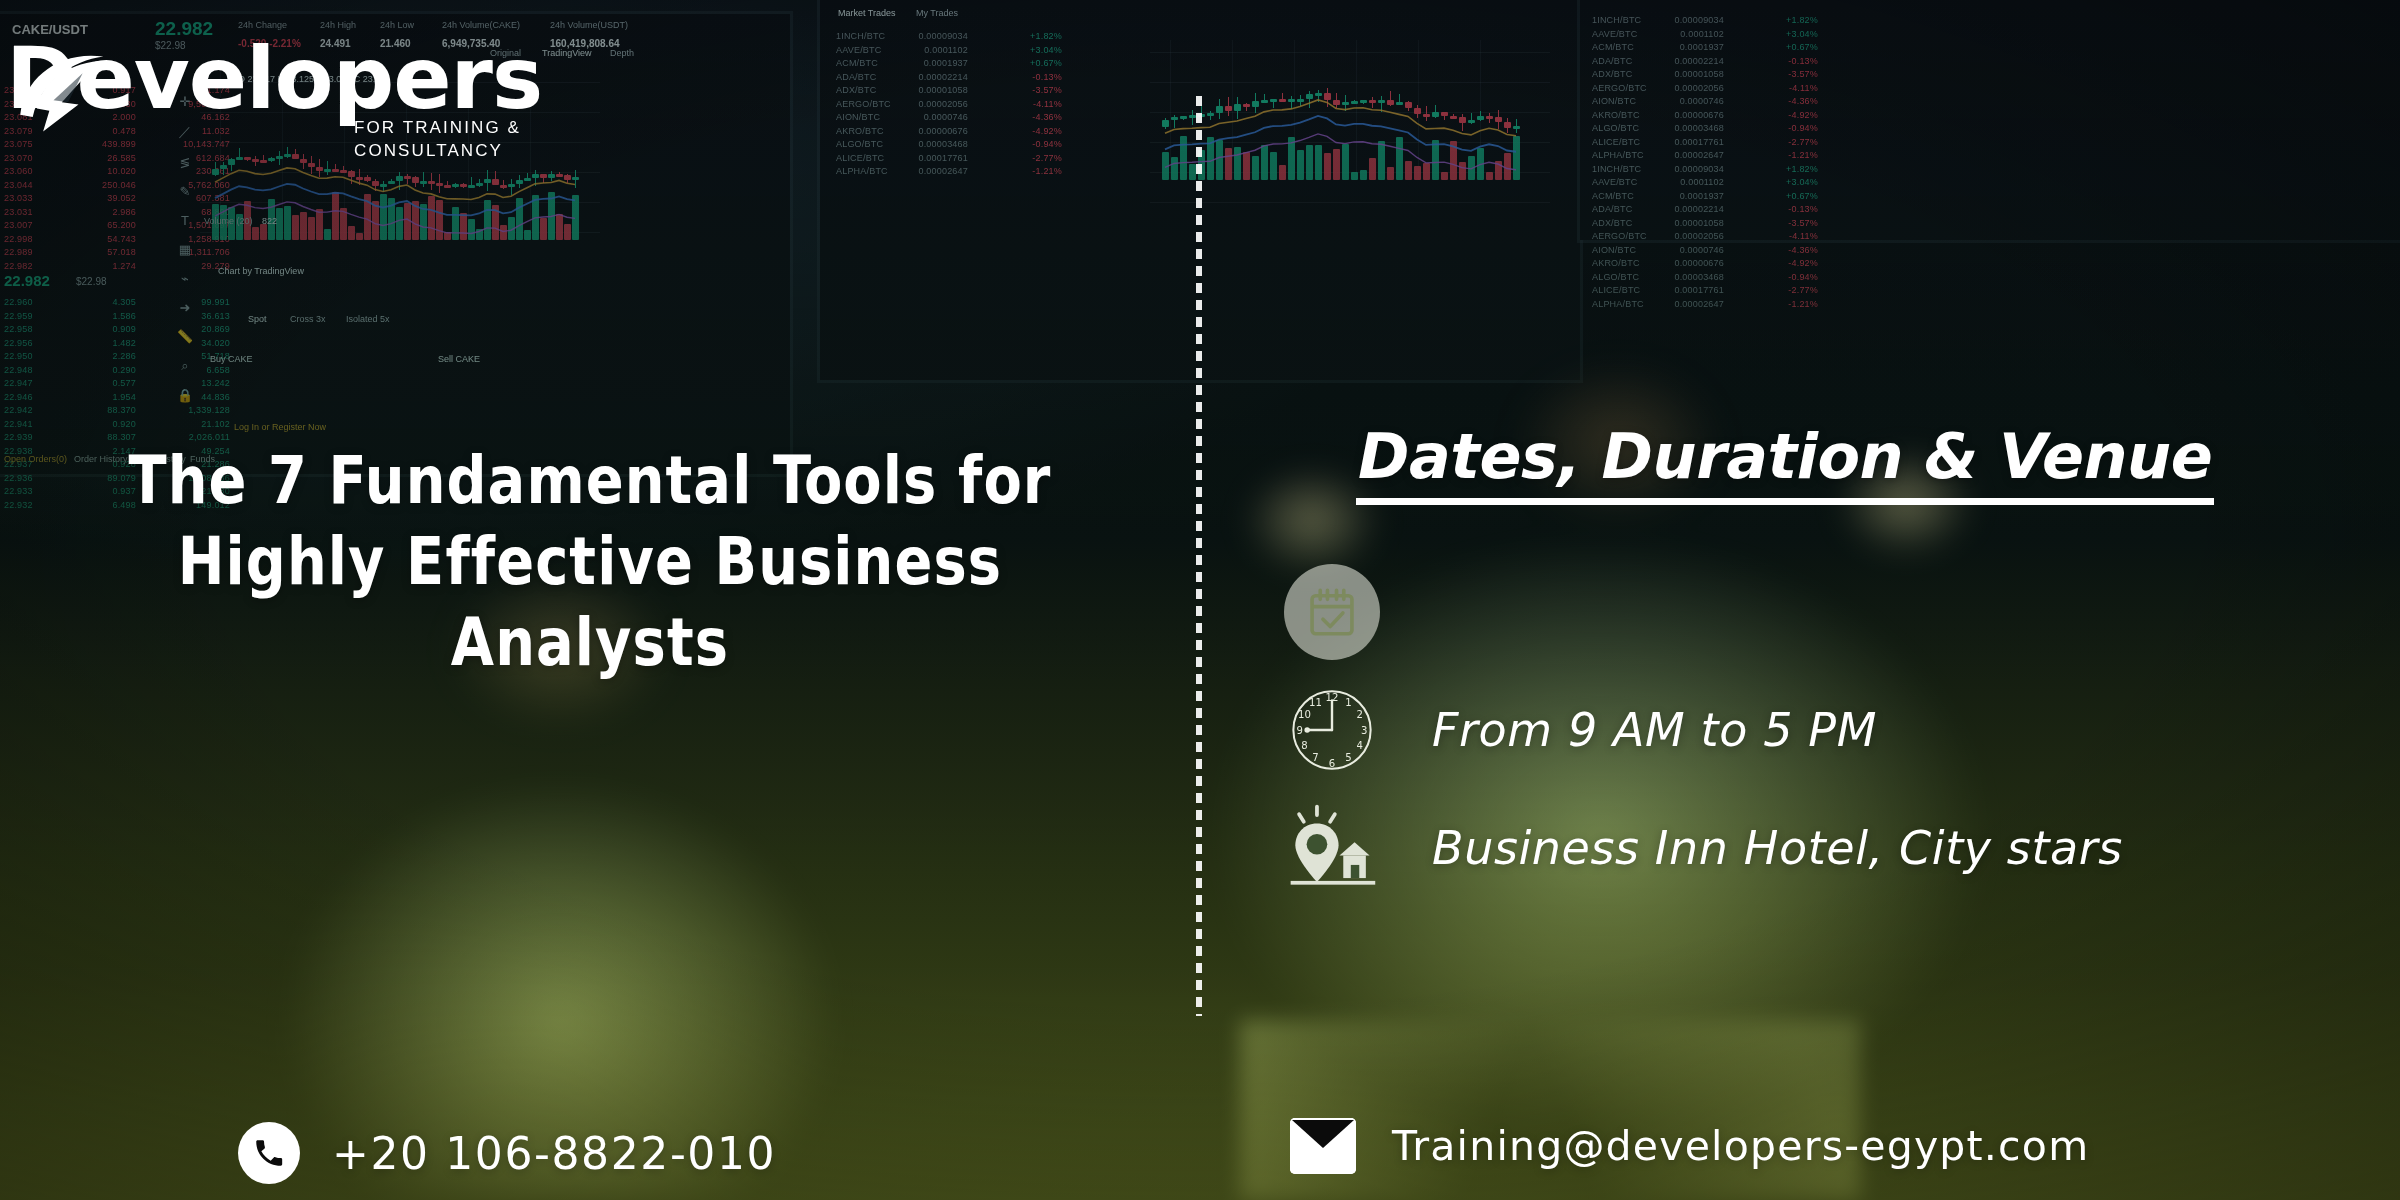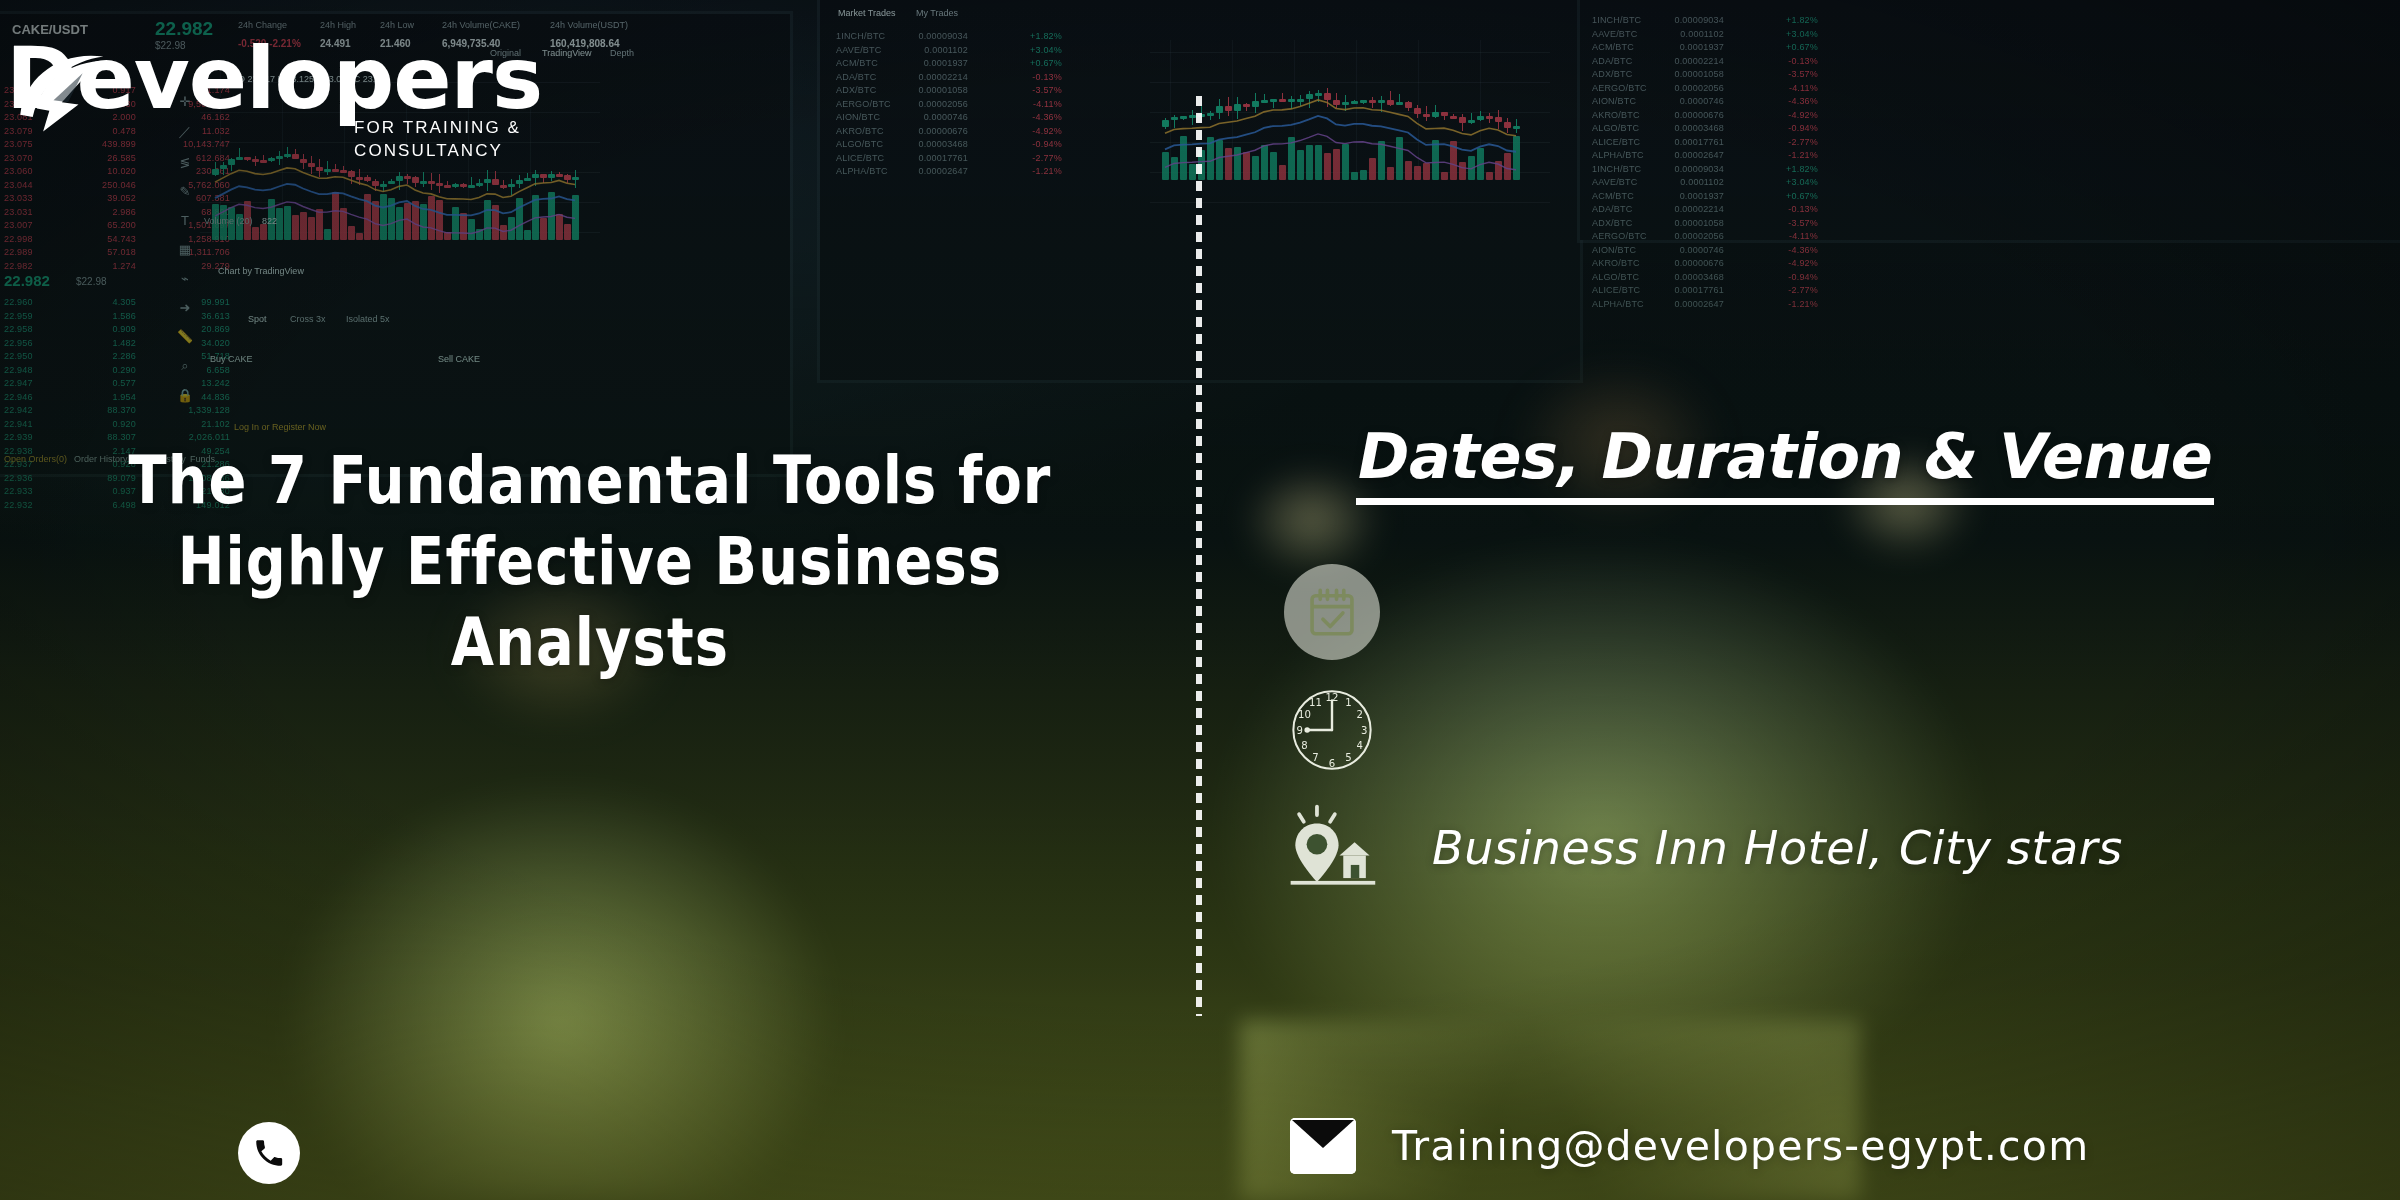--- a/index.html
+++ b/index.html
@@ -1135,20 +1135,21 @@
                   <text x="20" y="71">8</text>
                 <text x="15" y="54">9</text>
                   <text x="20" y="37">10</text>
                   <text x="32" y="24">11</text>
               </g>
               <line x1="50" y1="50" x2="50" y2="18" stroke="#e8ecdf" stroke-width="2.6" stroke-linecap="round"></line>
               <line x1="50" y1="50" x2="22" y2="50" stroke="#e8ecdf" stroke-width="2.6" stroke-linecap="round"></line>
               <circle cx="23" cy="50" r="3" fill="#e8ecdf"></circle>
             </svg>
           </div>
+          <div class="info-text">From 9 AM to 5 PM</div>
         </div>
 
         <div class="info-row">
           <div class="info-icon">
             <svg viewBox="0 0 100 100" width="94" height="94">
               <g stroke="#dfe3d6" stroke-width="4" stroke-linecap="round">
                 <line x1="34" y1="6" x2="34" y2="15"></line>
                 <line x1="15" y1="14" x2="20" y2="22"></line>
                 <line x1="53" y1="14" x2="48" y2="22"></line>
               </g>
@@ -1165,20 +1166,21 @@
 
       </div>
     </div>
 
     <div class="footer-left">
       <span class="circle-icon">
         <svg viewBox="0 0 24 24" width="34" height="34" fill="#0b0b0b">
           <path d="M6.6 10.8c1.4 2.8 3.8 5.1 6.6 6.6l2.2-2.2c.3-.3.7-.4 1.1-.2 1.2.4 2.5.6 3.8.6.6 0 1 .4 1 1V20c0 .6-.4 1-1 1C10.6 21 3 13.4 3 4c0-.6.4-1 1-1h3.5c.6 0 1 .4 1 1 0 1.3.2 2.6.6 3.8.1.4 0 .8-.2 1.1l-2.3 1.9z"></path>
         </svg>
       </span>
+      <span class="contact-text">+20 106-8822-010</span>
     </div>
 
     <div class="footer-right">
       <span class="sq-icon">
         <svg viewBox="0 0 66 56" width="66" height="56">
           <rect x="0" y="0" width="66" height="56" rx="4" fill="#ffffff"></rect>
           <path d="M2 2 L33 30 L64 2 Z" fill="#0b0b0b"></path>
         </svg>
       </span>
       <span class="contact-text mail">Training@developers-egypt.com</span>

